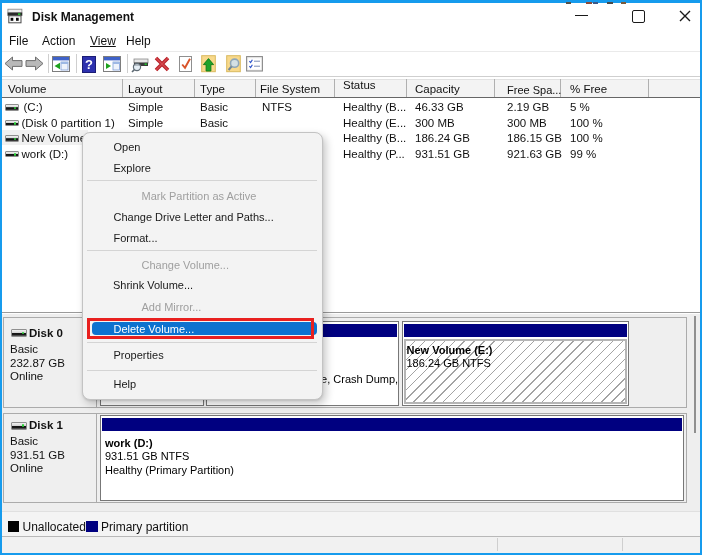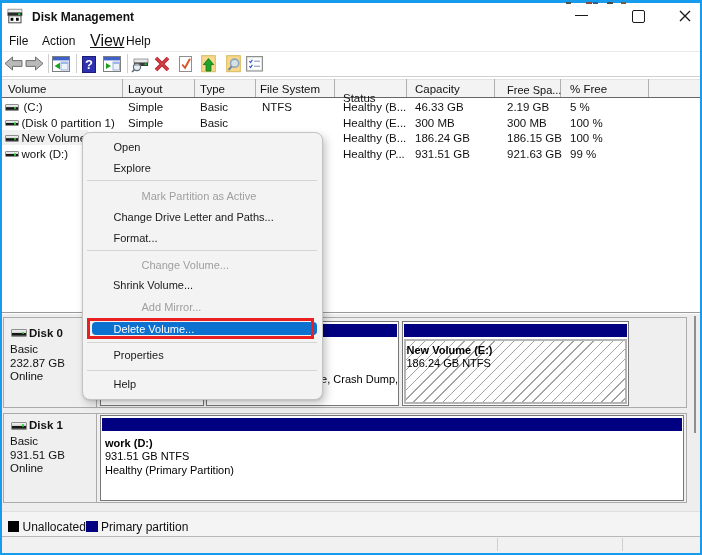--- a/index.html
+++ b/index.html
@@ -44,21 +44,21 @@
 <div class="t b" style="left:32px;top:10px;font-size:12px;">Disk Management</div>
 
 <div class="abs" style="left:574.5px;top:15px;width:13px;height:1.4px;background:#1a1a1a;"></div>
 <div class="abs" style="left:632px;top:10px;width:10.5px;height:10.5px;border:1.4px solid #1a1a1a;border-radius:2px;"></div>
 <svg class="abs" style="left:678px;top:9px;" width="14" height="14" viewBox="0 0 14 14">
   <path d="M2 2 L12 12 M12 2 L2 12" stroke="#1a1a1a" stroke-width="1.4"></path>
 </svg>
 
 <div class="t" style="left:9px;top:34px;font-size:12px;">File</div>
 <div class="t" style="left:42px;top:34px;font-size:12px;">Action</div>
-<div class="t" style="left:90px;top:34px;font-size:16px;text-decoration:underline;">View</div>
+<div class="t" style="left:90px;top:34px;font-size:12px;text-decoration:underline;">View</div>
 <div class="t" style="left:126px;top:34px;font-size:12px;">Help</div>
 <div class="abs" style="left:2px;top:50.5px;width:698px;height:1px;background:#eaeaea;"></div>
 
 <div class="abs" style="left:2px;top:76px;width:698px;height:1.4px;background:#cfcfcf;"></div>
 
 <svg class="abs" style="left:4px;top:56px;" width="19" height="15" viewBox="0 0 19 15">
   <path d="M1 7.5 L8.5 1 V4.6 H18 V10.4 H8.5 V14 Z" fill="#b9b9b9" stroke="#6f6f6f" stroke-width="1"></path>
 </svg>
 <svg class="abs" style="left:25px;top:56px;" width="19" height="15" viewBox="0 0 19 15">
   <path d="M18 7.5 L10.5 1 V4.6 H1 V10.4 H10.5 V14 Z" fill="#b9b9b9" stroke="#6f6f6f" stroke-width="1"></path>
@@ -133,21 +133,21 @@
 <div class="hdrline" style="left:254.5px;"></div>
 <div class="hdrline" style="left:333.5px;"></div>
 <div class="hdrline" style="left:405.5px;"></div>
 <div class="hdrline" style="left:493.5px;"></div>
 <div class="hdrline" style="left:559.5px;"></div>
 <div class="hdrline" style="left:648px;"></div>
 <div class="t" style="left:8px;top:82px;">Volume</div>
 <div class="t" style="left:128px;top:82px;">Layout</div>
 <div class="t" style="left:200px;top:82px;">Type</div>
 <div class="t" style="left:260px;top:82px;">File System</div>
-<div class="t" style="left:343px;top:91px;">Status</div>
+<div class="t" style="left:343px;top:78px;">Status</div>
 <div class="t" style="left:415px;top:82px;">Capacity</div>
 <div class="t" style="left:507px;top:82.5px;font-size:11px;">Free Spa...</div>
 <div class="t" style="left:570px;top:82px;">% Free</div>
 
 <div class="abs" style="left:2px;top:129.8px;width:86px;height:15.4px;background:#f0f0f0;"></div>
 <div class="rowicon" style="left:5px;top:104.3px;"></div>
 <div class="rowicon" style="left:5px;top:119.7px;"></div>
 <div class="rowicon" style="left:5px;top:135.1px;"></div>
 <div class="rowicon" style="left:5px;top:150.5px;"></div>
 <div class="t" style="left:23.5px;top:100.3px;">(C:)</div>

